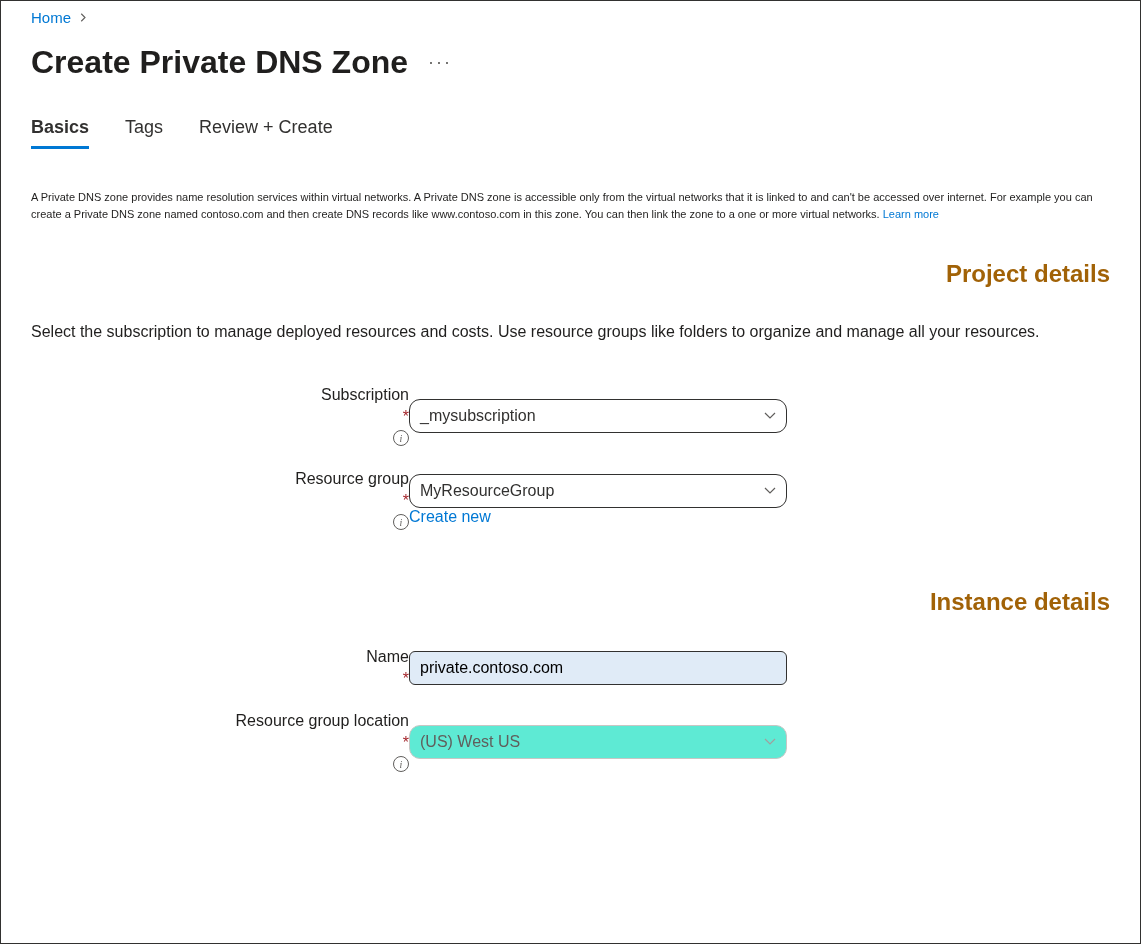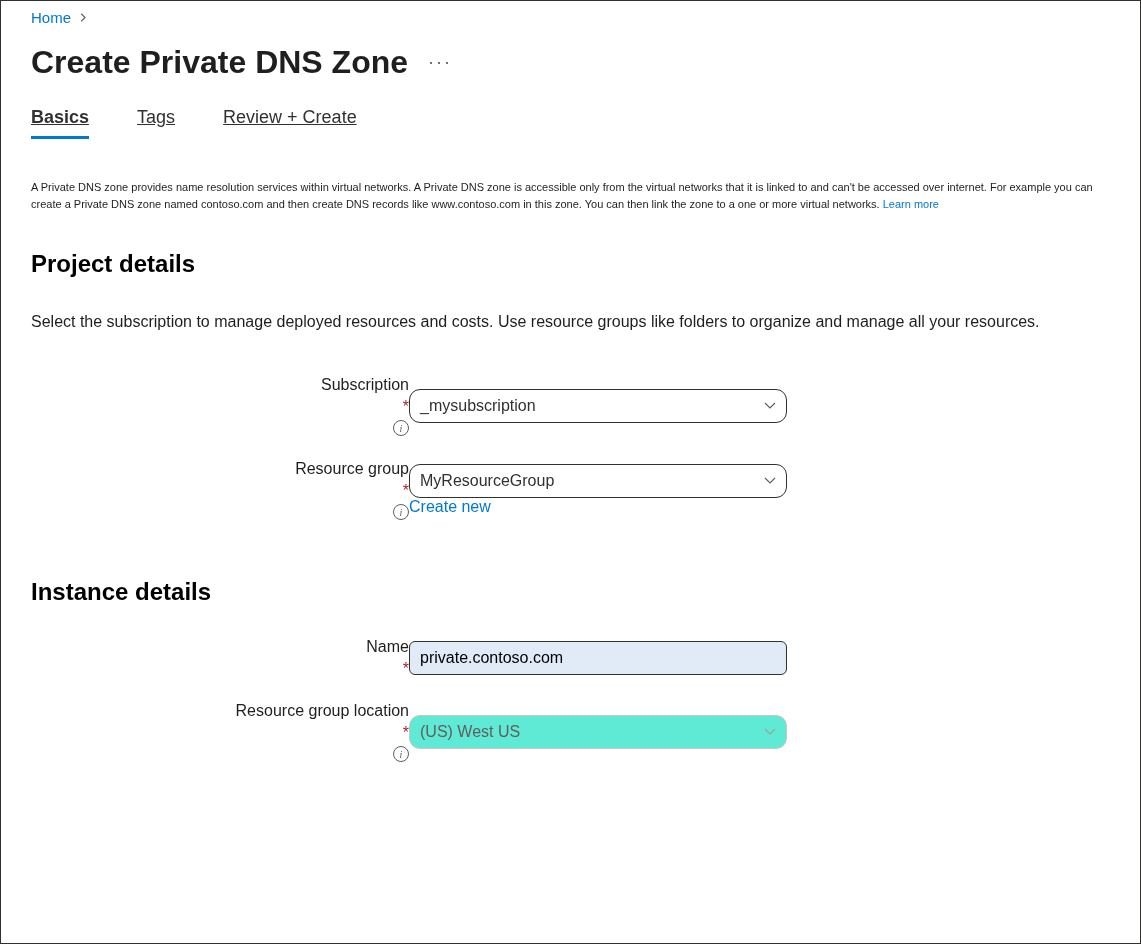--- a/index.html
+++ b/index.html
@@ -32,38 +32,37 @@
       cursor: pointer;
     }
     .breadcrumb-chevron {
       color: #605e5c;
       font-size: 13px;
     }
     .page-title-row {
       display: flex;
       align-items: center;
       gap: 20px;
-      margin-bottom: 26px;
+      margin-bottom: 36px;
     }
     .page-title {
       font-size: 32px;
       font-weight: 600;
       color: #201f1e;
     }
     .more-icon {
       color: #605e5c;
       font-size: 18px;
       letter-spacing: 2px;
       cursor: pointer;
     }
     .tabs {
       display: flex;
-      gap: 48px;
+      gap: 36px;
       margin-bottom: 40px;
-      text-decoration: underline;
     }
     .tab {
       font-size: 18px;
       color: #323130;
       padding-bottom: 8px;
       cursor: pointer;
       border-bottom: 3px solid transparent;
     }
     .tab.active {
       font-weight: 600;
@@ -76,22 +75,23 @@
       margin-bottom: 38px;
       max-width: 1075px;
     }
     .link {
       color: #0078d4;
       cursor: pointer;
     }
     .section-title {
       font-size: 24px;
       font-weight: 700;
-      color: #000000;
+      color: #a16207;
       margin-bottom: 32px;
+      text-align: right;
     }
     .section-desc {
       font-size: 16px;
       line-height: 1.5;
       color: #201f1e;
       margin-bottom: 42px;
       max-width: 1075px;
     }
     .form-row {
       display: flex;

